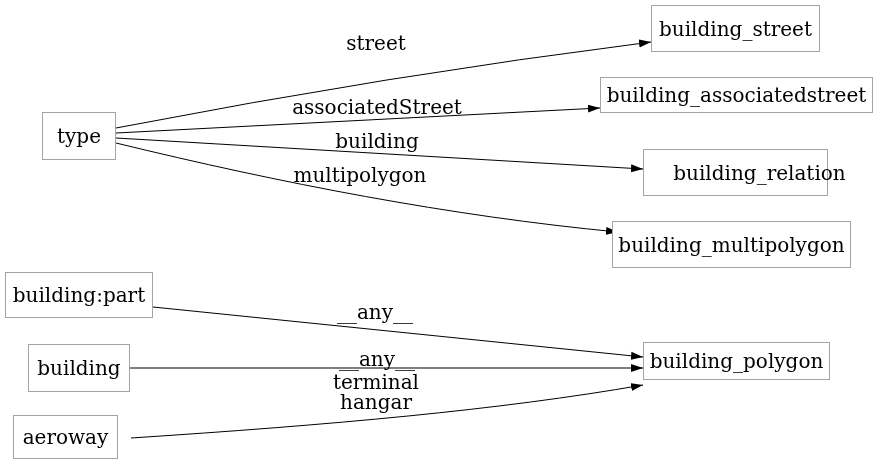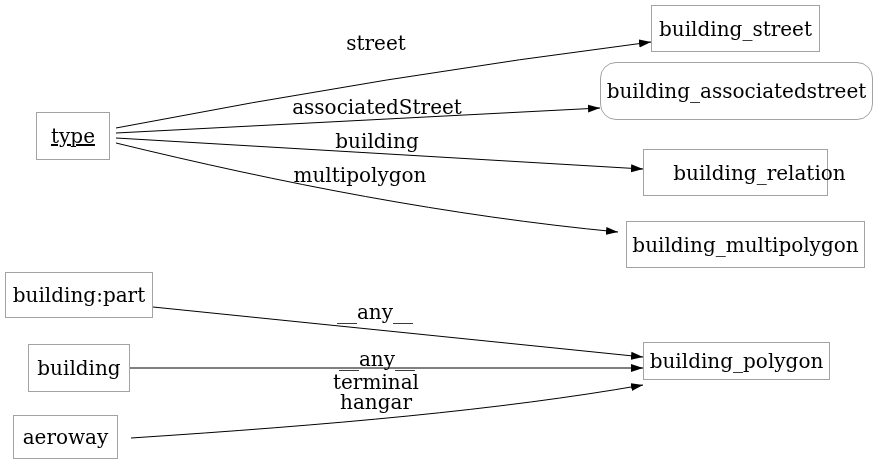--- a/index.html
+++ b/index.html
@@ -57,29 +57,29 @@
     </defs>
     <path d="M116,128 Q390,75 651,42" fill="none" stroke="#000000" stroke-width="1" marker-end="url(#arrow)"></path>
     <path d="M116,133 L600,108" fill="none" stroke="#000000" stroke-width="1" marker-end="url(#arrow)"></path>
     <path d="M116,138 L643,169" fill="none" stroke="#000000" stroke-width="1" marker-end="url(#arrow)"></path>
     <path d="M116,143 C280,183 450,216 618,232" fill="none" stroke="#000000" stroke-width="1" marker-end="url(#arrow)"></path>
     <path d="M153,307 L643,357" fill="none" stroke="#000000" stroke-width="1" marker-end="url(#arrow)"></path>
     <path d="M130,368 L643,368" fill="none" stroke="#000000" stroke-width="1" marker-end="url(#arrow)"></path>
     <path d="M131,438 C330,425 500,410 643,385" fill="none" stroke="#000000" stroke-width="1" marker-end="url(#arrow)"></path>
   </svg>
 
-  <div class="node" style="left:36px; top:112px; width:74px; height:48px;text-decoration:underline;">type</div>
+  <div class="node" style="left:42px; top:112px; width:74px; height:48px;">type</div>
 
   <div class="node" style="left:651px; top:5px; width:169px; height:47px;">building_street</div>
 
-  <div class="node" style="left:600px; top:62px; width:273px; height:58px;border-radius:16px;">building_associatedstreet</div>
+  <div class="node" style="left:600px; top:77px; width:273px; height:36px;">building_associatedstreet</div>
 
   <div class="node" style="left:643px; top:149px; width:185px; height:47px;padding-left:48px;">building_relation</div>
 
-  <div class="node" style="left:626px; top:221px; width:239px; height:47px;">building_multipolygon</div>
+  <div class="node" style="left:612px; top:221px; width:239px; height:47px;">building_multipolygon</div>
 
   <div class="node" style="left:5px; top:272px; width:148px; height:46px;">building:part</div>
 
   <div class="node" style="left:28px; top:344px; width:102px; height:48px;">building</div>
 
   <div class="node" style="left:13px; top:415px; width:105px; height:44px;">aeroway</div>
 
   <div class="node" style="left:643px; top:342px; width:187px; height:38px;">building_polygon</div>
 
   <div class="edge-label" style="left:376px; top:43px;">street</div>

